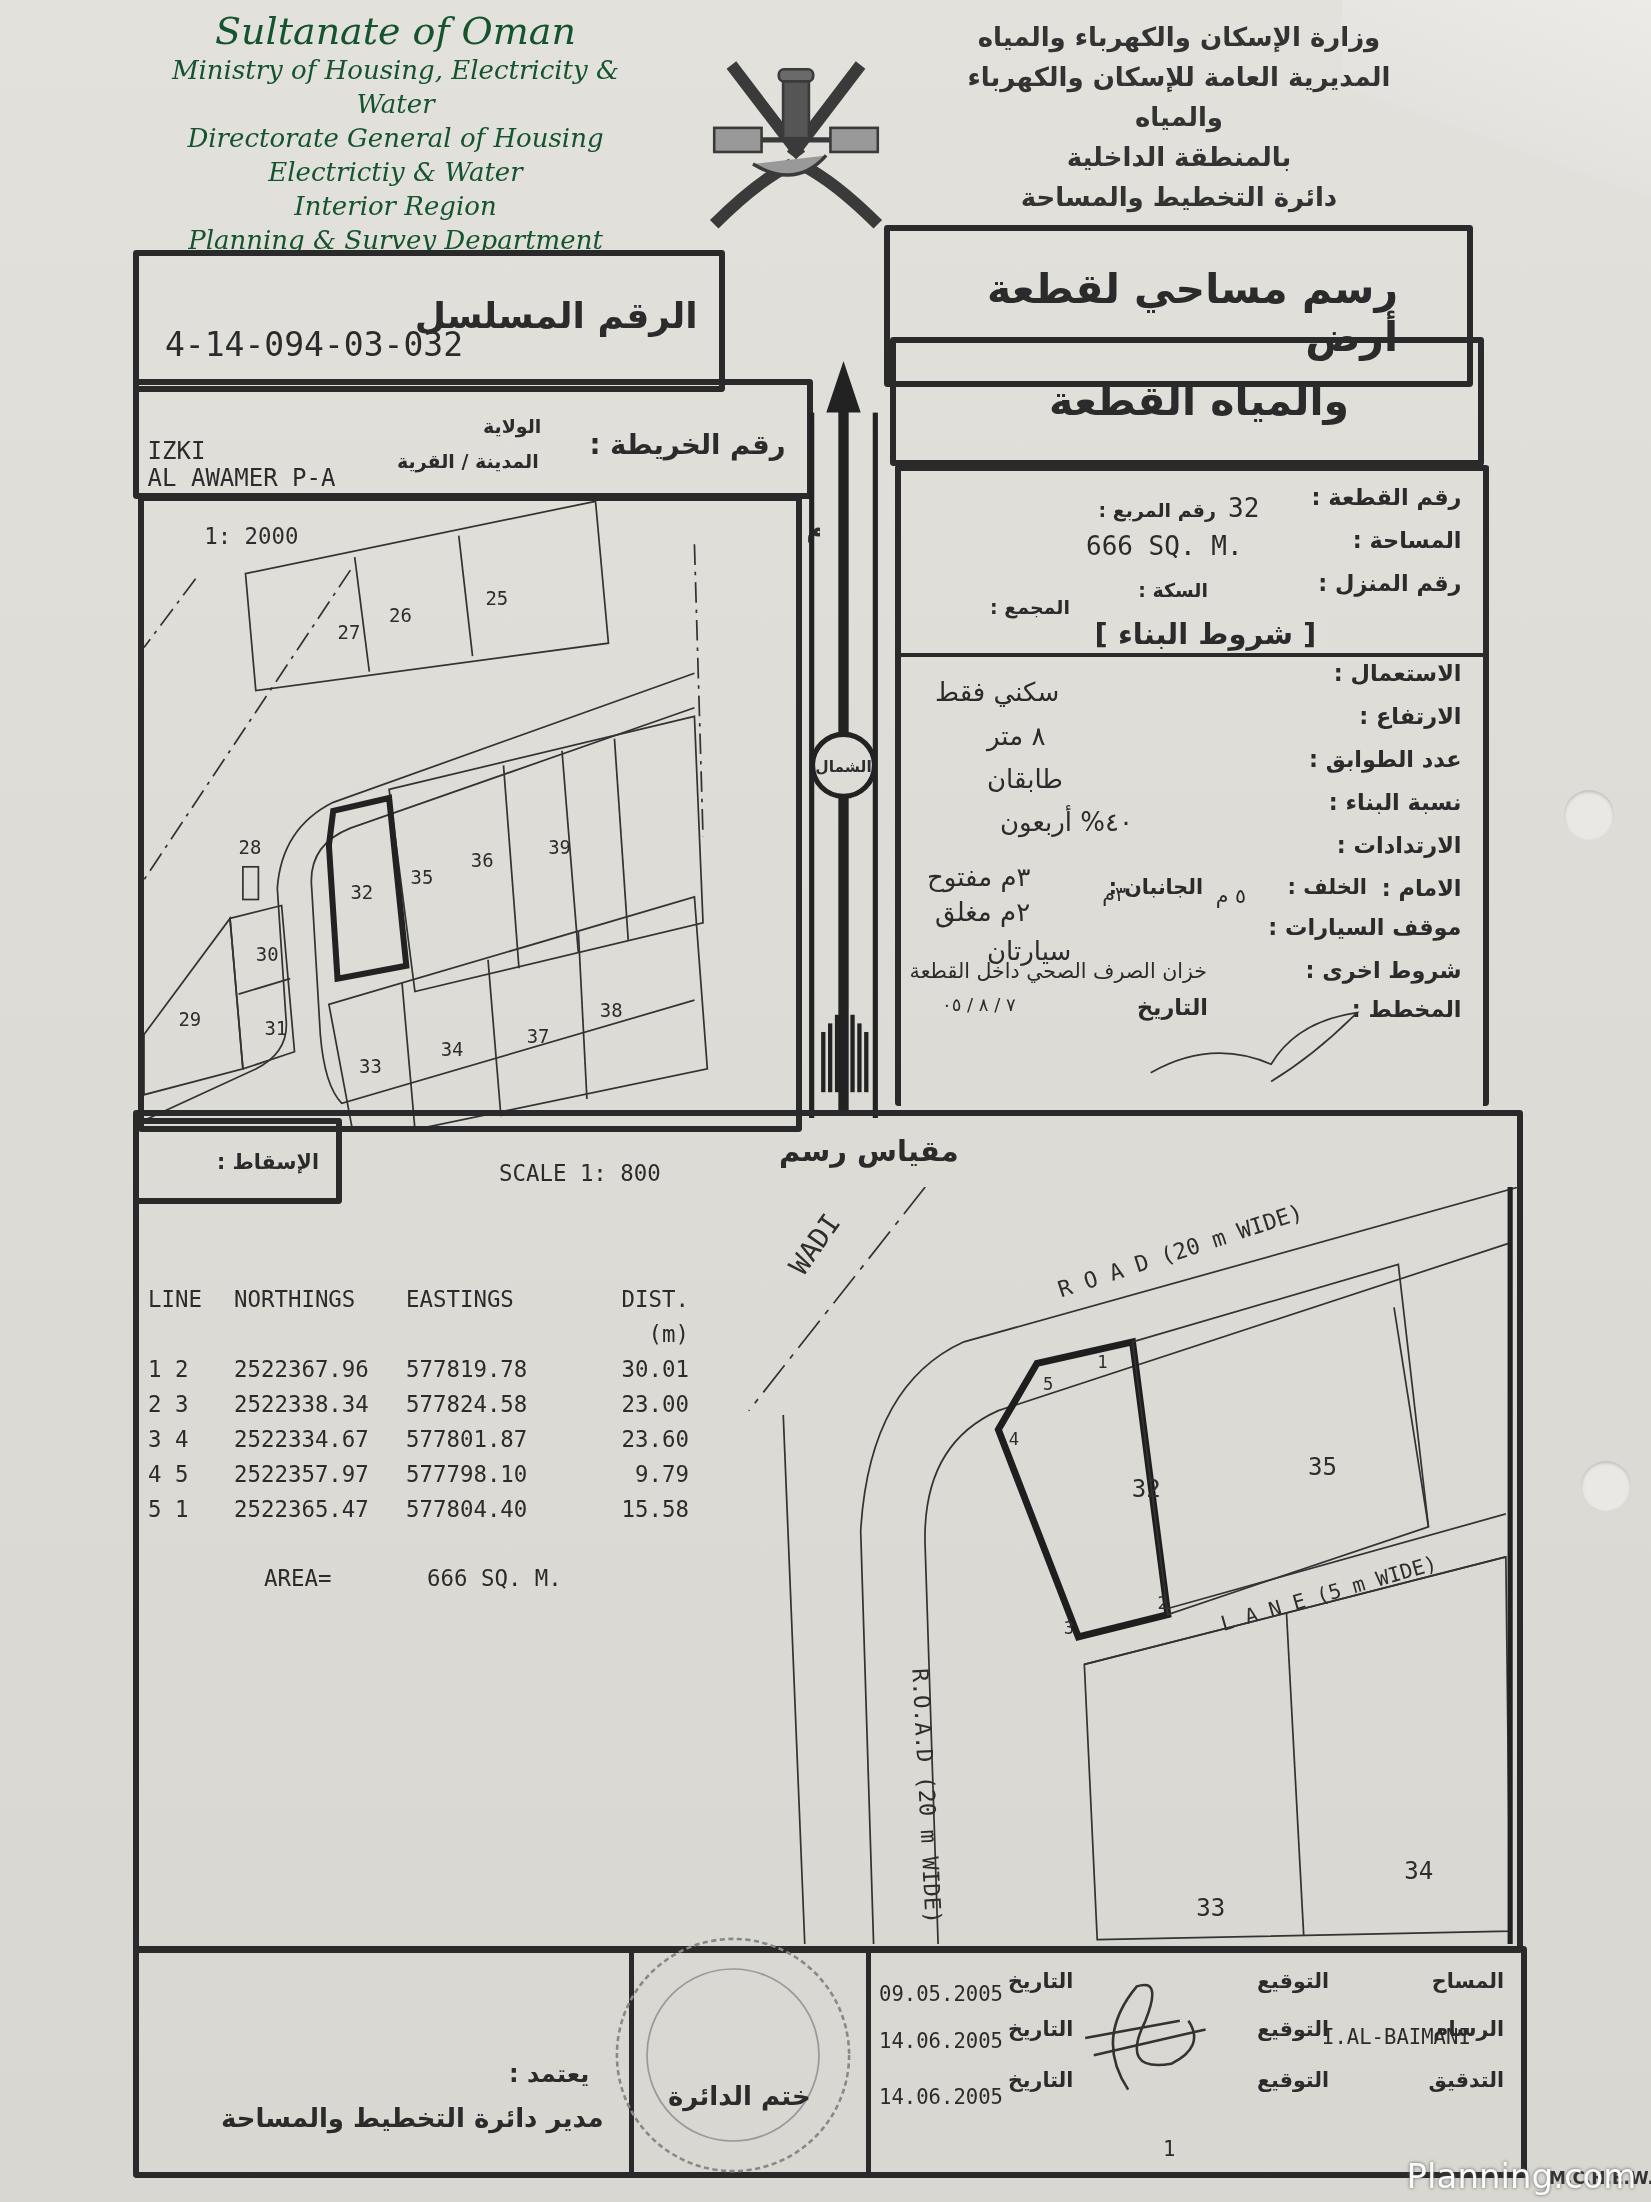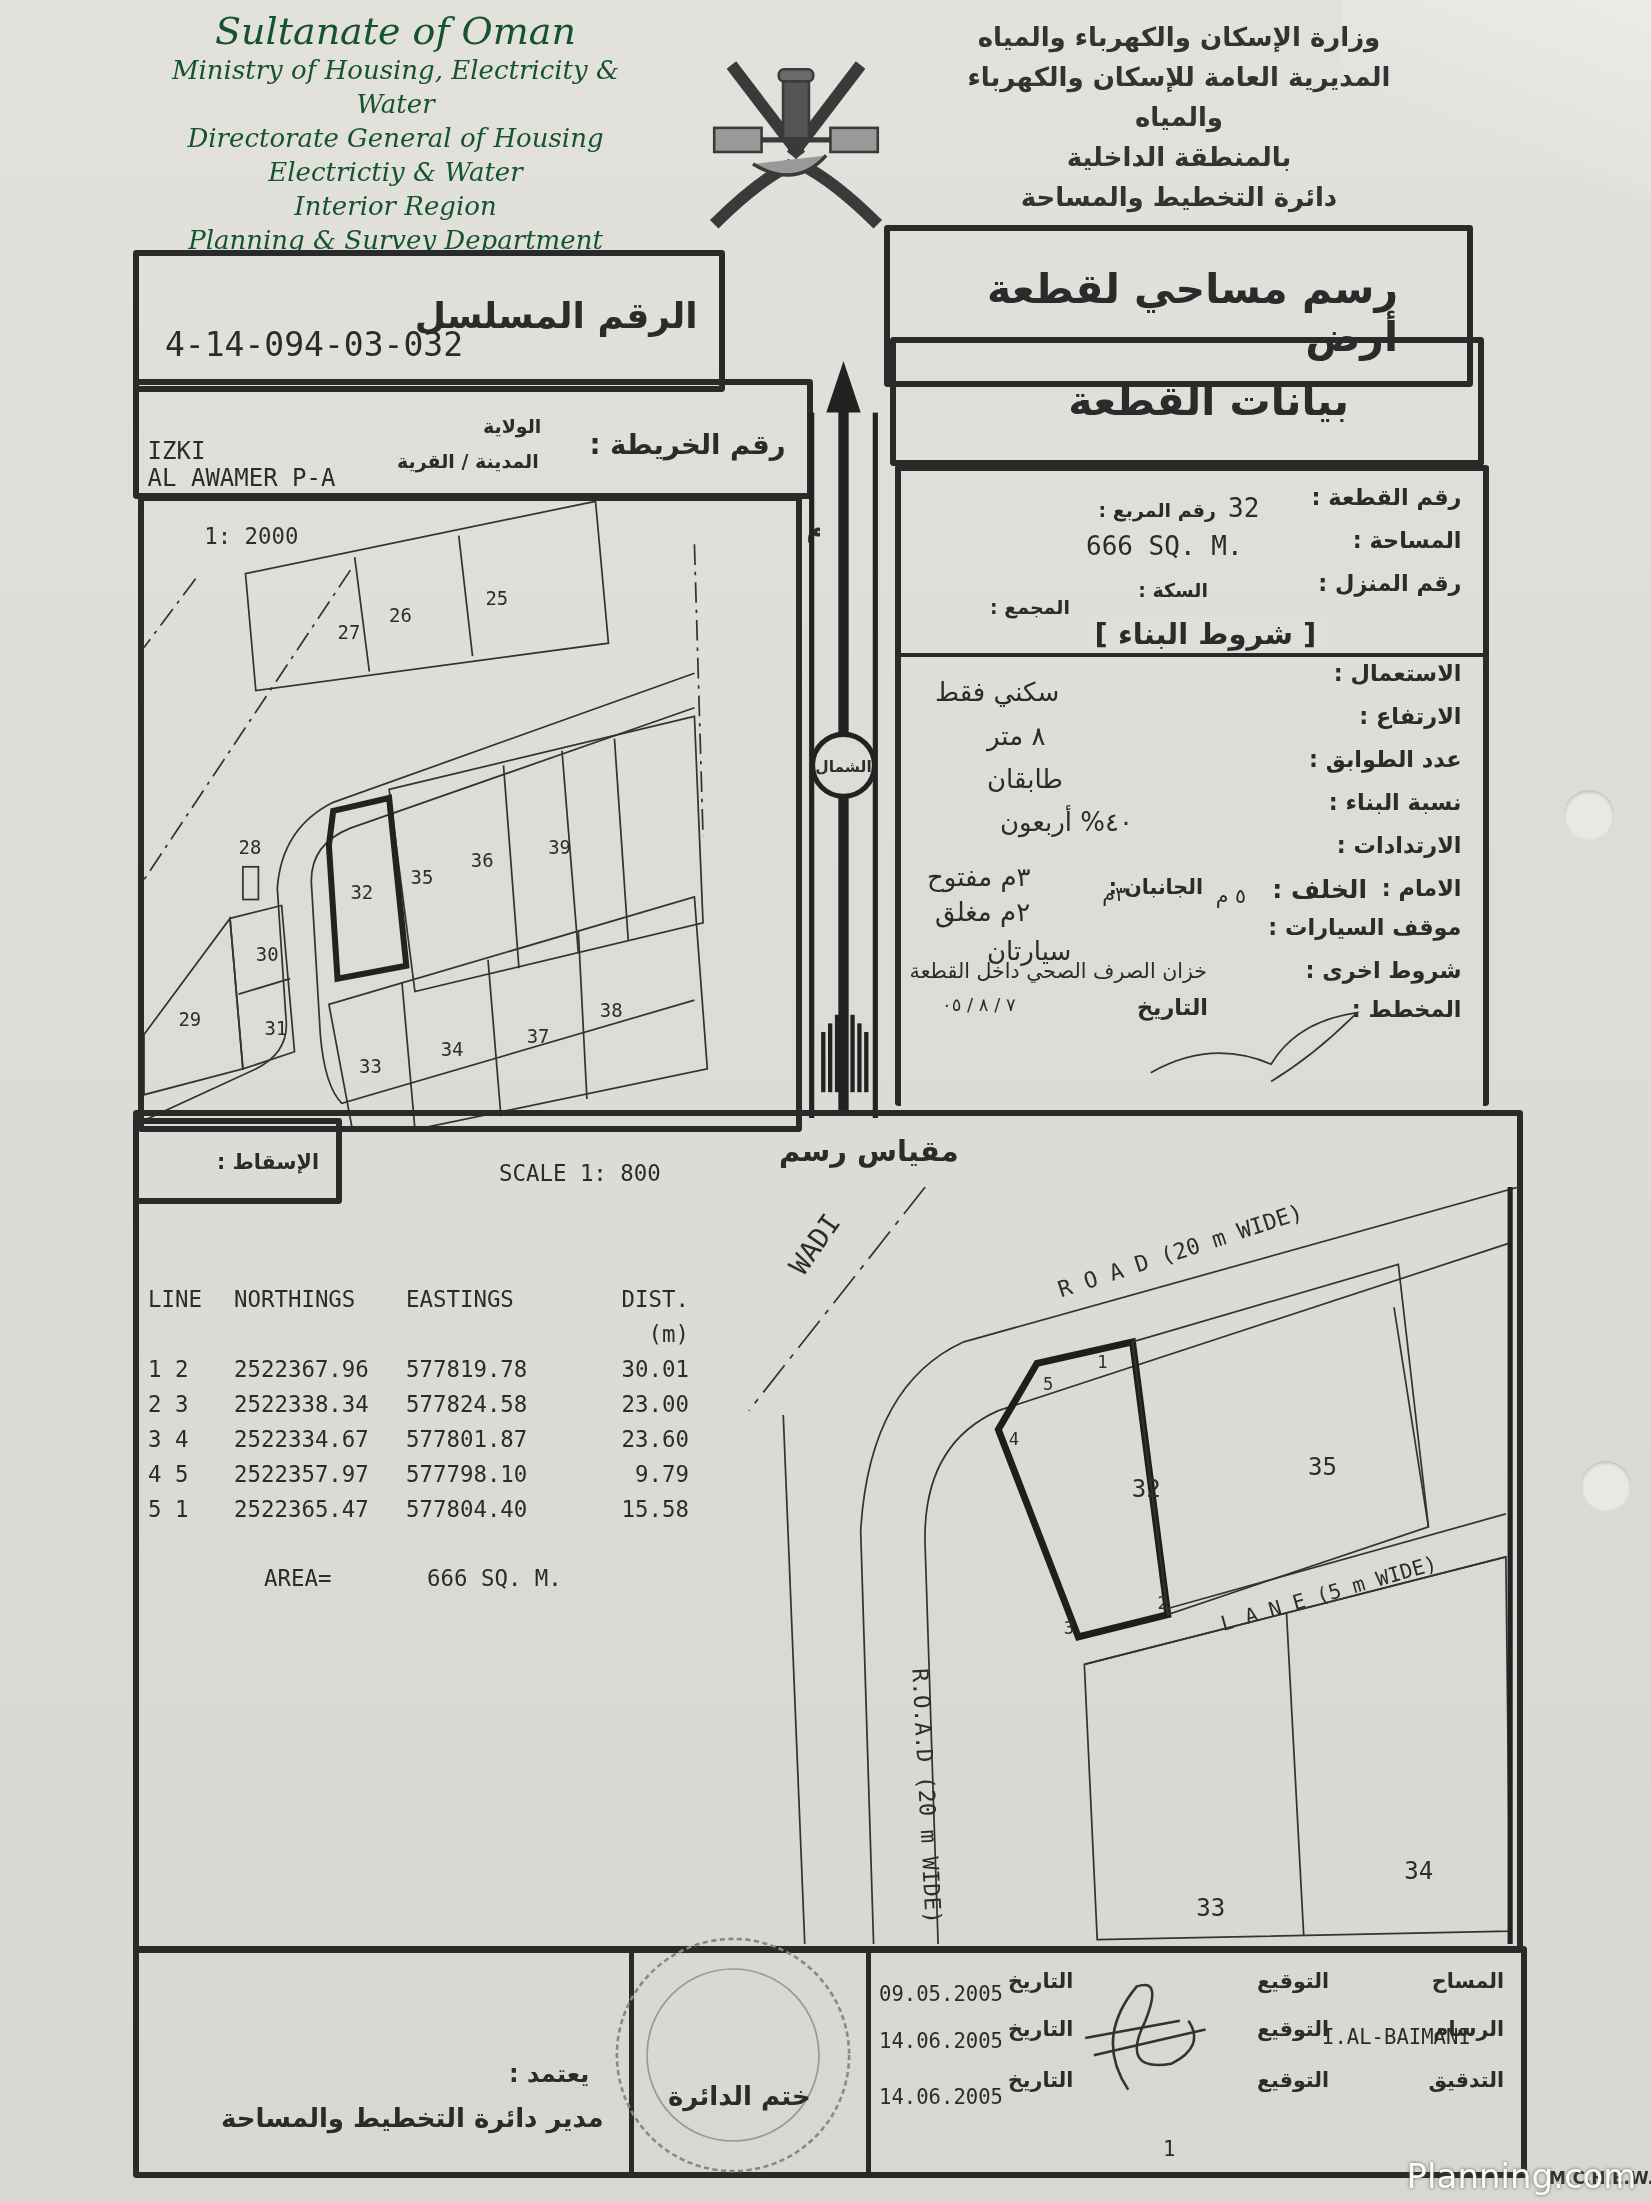--- a/index.html
+++ b/index.html
@@ -110,21 +110,21 @@
   <div>وزارة الإسكان والكهرباء والمياه</div>
   <div>المديرية العامة للإسكان والكهرباء والمياه</div>
   <div>بالمنطقة الداخلية</div>
   <div>دائرة التخطيط والمساحة</div>
 </div>
 
 <div class="box title-box">
   <div class="t ar">رسم مساحي لقطعة أرض</div>
 </div>
 <div class="box sub-box">
-  <div class="t ar">بيانات القطعة</div>
+  <div class="t ar">والمياه القطعة</div>
 </div>
 
 <div class="box serial-box">
   <div class="val mono">4-14-094-03-032</div>
   <div class="lbl ar">الرقم المسلسل</div>
 </div>
 
 <div class="box map-box">
   <div class="lbl ar">رقم الخريطة :</div>
   <div class="wl ar" style="left:344px;">الولاية</div>
@@ -150,21 +150,21 @@
   <div class="val ar" style="left:34px;top:206px;font-weight:normal;">سكني فقط</div>
   <div class="row ar" style="top:232px;">الارتفاع :</div>
   <div class="val ar" style="left:86px;top:250px;font-weight:normal;">٨ متر</div>
   <div class="row ar" style="top:275px;">عدد الطوابق :</div>
   <div class="val ar" style="left:86px;top:293px;font-weight:normal;">طابقان</div>
   <div class="row ar" style="top:318px;">نسبة البناء :</div>
   <div class="val ar" style="left:99px;top:336px;font-weight:normal;">٤٠% أربعون</div>
   <div class="row ar" style="top:361px;">الارتدادات :</div>
   <div class="row ar" style="top:404px;">الامام :</div>
   <div class="val ar" style="left:26px;top:391px;font-weight:normal;">٣م مفتوح</div>
-  <div class="abs ar" style="right:116px;top:404px;font-size:25px;margin-left:17px;">الخلف :</div>
+  <div class="abs ar" style="right:116px;top:404px;font-size:21px;margin-left:17px;">الخلف :</div>
   <div class="abs ar" style="right:237px;top:413px;font-size:20.6px;font-weight:normal;">٥ م</div>
   <div class="abs ar" style="right:280px;top:404px;font-size:20.6px;">الجانبان :</div>
   <div class="abs ar" style="right:357px;top:411px;font-size:20.6px;font-weight:normal;">٣م</div>
   <div class="val ar" style="left:34px;top:426px;font-weight:normal;">٢م مغلق</div>
   <div class="row ar" style="top:443px;">موقف السيارات :</div>
   <div class="val ar" style="left:86px;top:465px;font-weight:normal;">سيارتان</div>
   <div class="row ar" style="top:486px;">شروط اخرى :</div>
   <div class="abs ar" style="left:8.6px;top:488px;font-size:20.6px;font-weight:normal;">خزان الصرف الصحي داخل القطعة</div>
   <div class="row ar" style="top:525px;">المخطط :</div>
   <div class="abs ar" style="right:275px;top:523px;font-size:22.4px;">التاريخ</div>

